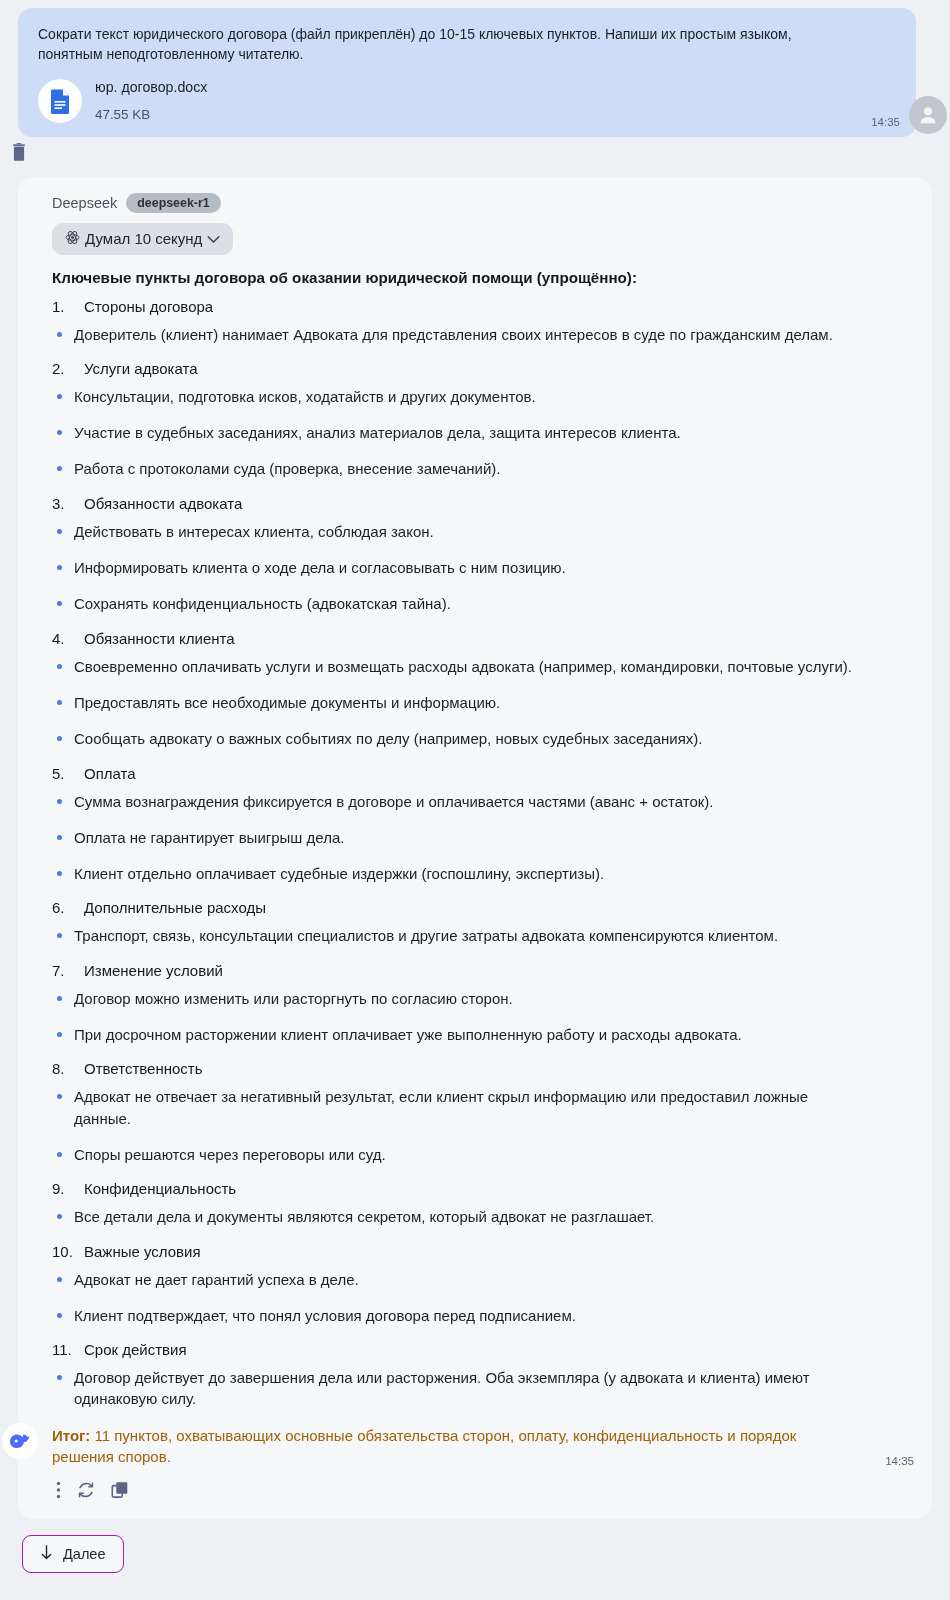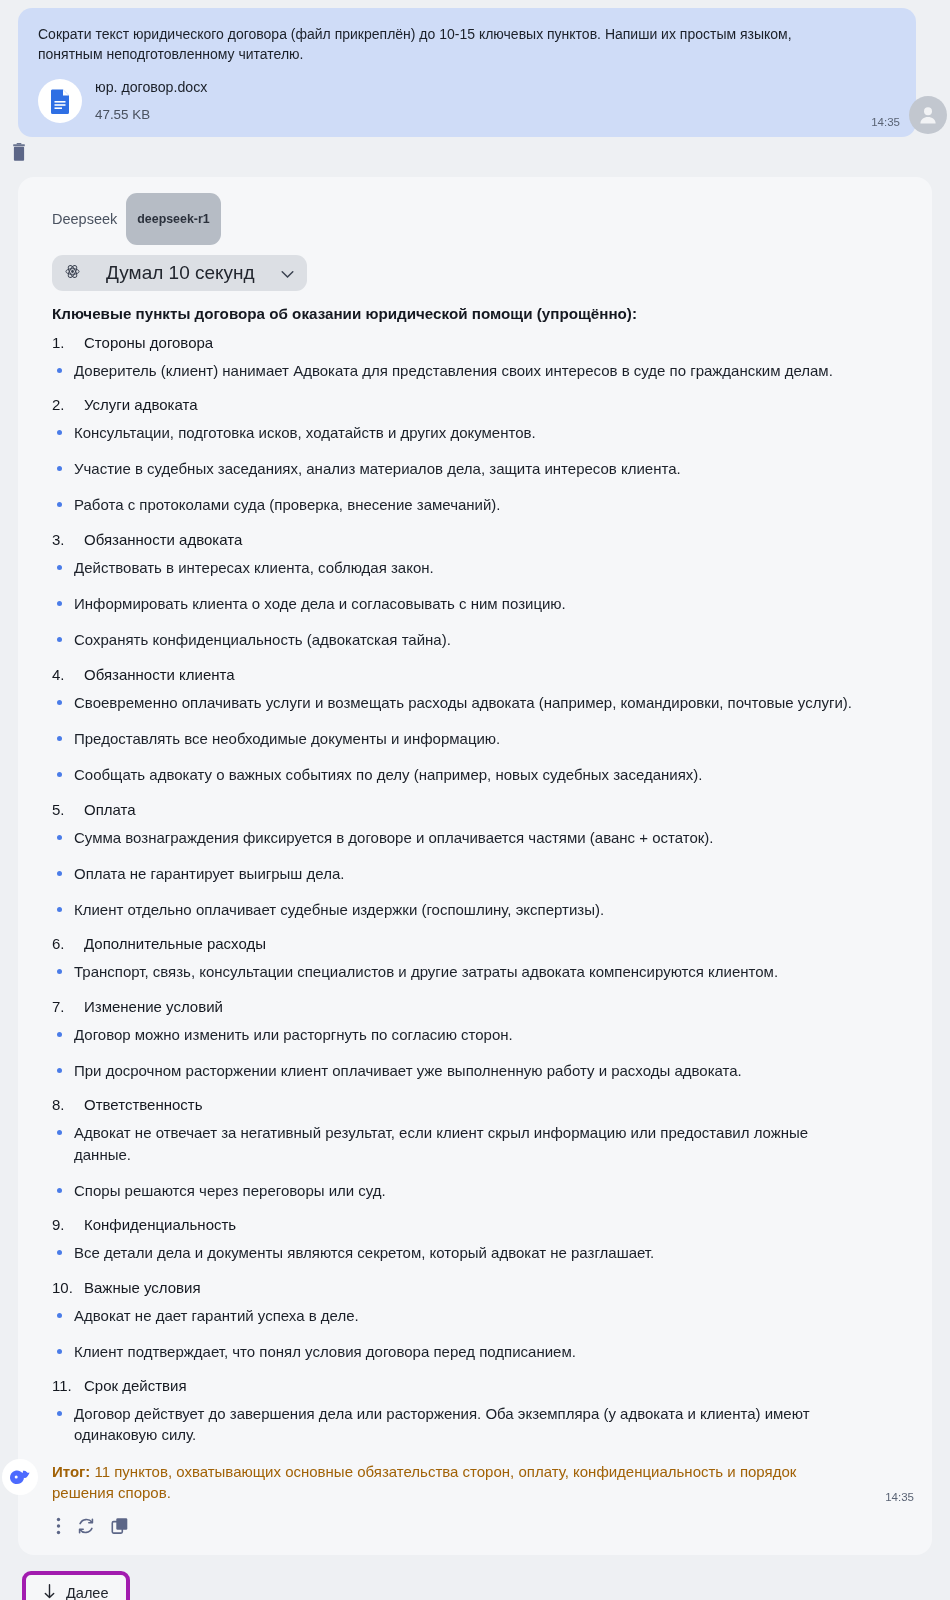--- a/index.html
+++ b/index.html
@@ -71,30 +71,30 @@
     display: flex; align-items: center; gap: 9px;
     margin-bottom: 10px;
   }
   .model-name { font-size: 14.5px; color: #4a5260; }
   .model-badge {
     background: #b6bcc5;
     color: #2b313c;
     font-size: 12.4px;
     font-weight: bold;
     border-radius: 11px;
-    padding: 19px 11px;
+    padding: 3px 11px;
   }
   .thinking-pill {
     display: inline-flex;
     align-items: center;
-    gap: 26px;
+    gap: 5px;
     background: #dcdfe4;
     border-radius: 11px;
     padding: 7px 13px;
-    font-size: 19px;
+    font-size: 15px;
     color: #22262e;
     margin-bottom: 14px;
   }
   .answer-title {
     font-size: 15.2px;
     font-weight: bold;
     color: #141820;
     margin: 0 0 12px 0;
   }
 
@@ -157,21 +157,21 @@
     right: 18px; bottom: 52px;
     font-size: 11.5px;
     color: #5a6374;
   }
 
   .next-btn {
     display: inline-flex;
     align-items: center;
     gap: 11px;
     background: #f6f7f9;
-    border: 4px solid #a21caf;
+    border: 1px solid #a21caf;
     border-radius: 9px;
     padding: 9px 18px;
     font-size: 14.5px;
     color: #22262e;
     margin: 16px 15px 0 4px;
     cursor: pointer;
   }
 </style>
 </head>
 <body>

